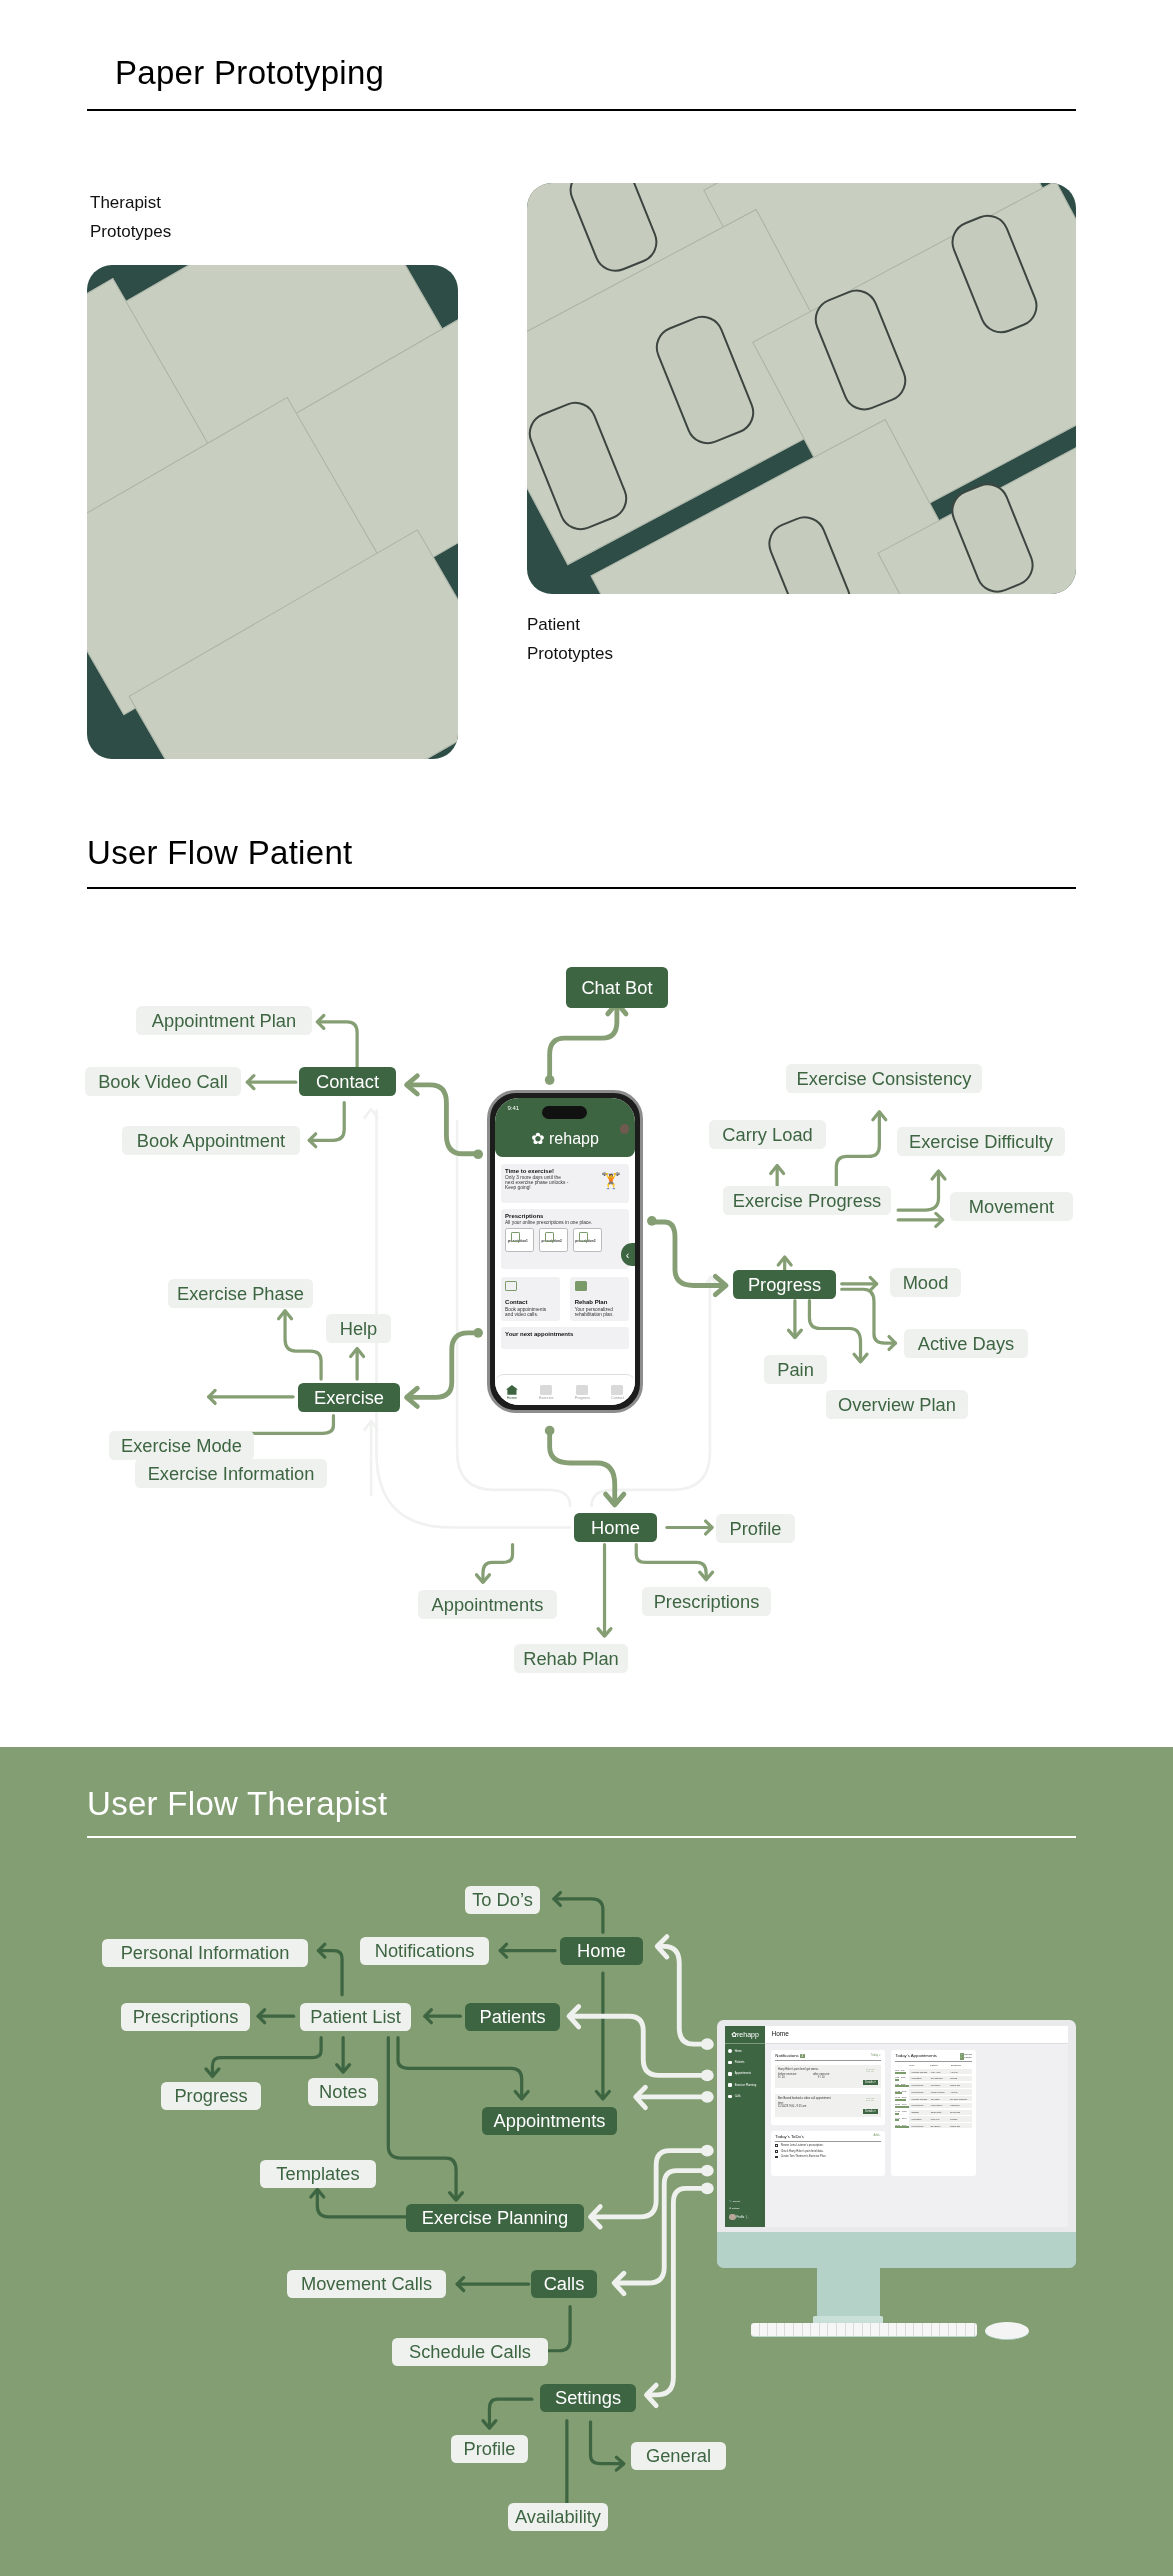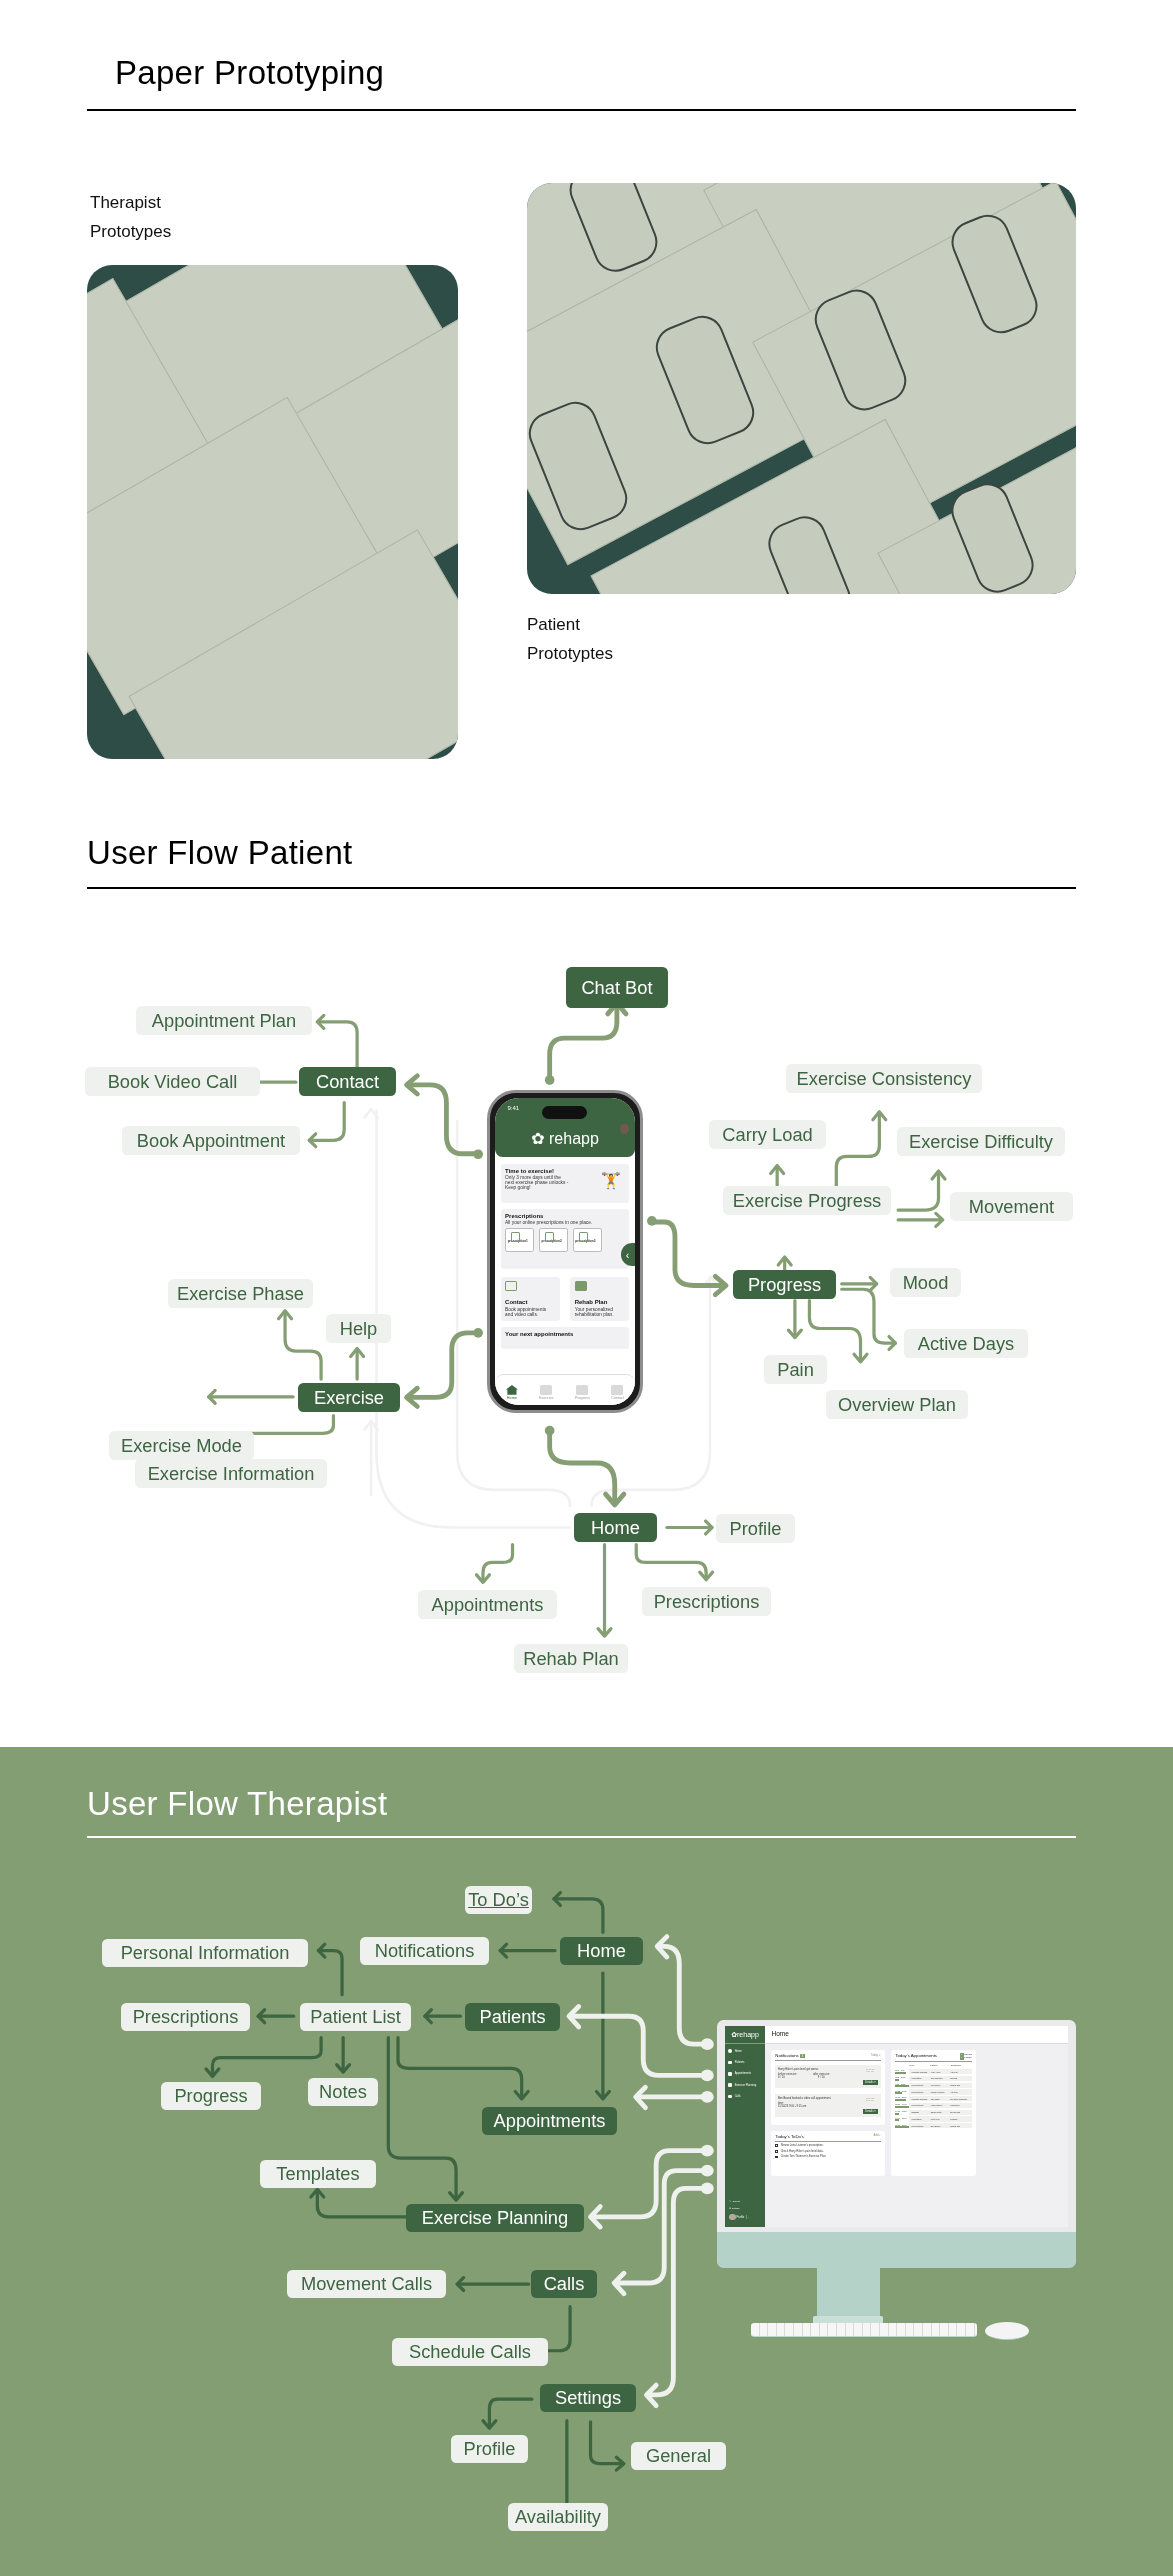--- a/index.html
+++ b/index.html
@@ -185,21 +185,21 @@
       <polyline points="886,2928 898,2942 910,2928"></polyline>
     <path d="M1124 2872 V 3040"></path>
       <polyline points="1112,3028 1124,3042 1136,3028"></polyline>
     <path d="M1183 2872 V 2890 Q 1183 2905 1200 2905 H 1295 Q 1313 2905 1313 2925 V 2935"></path>
       <polyline points="1301,2923 1313,2937 1325,2923"></polyline>
   </g>
 </svg>
 
 <div class="node dark" style="left:566px; top:967px; width:102px; height:41px;">Chat Bot</div>
 <div class="node light" style="left:136px; top:1006px; width:176px; height:29px;">Appointment Plan</div>
-<div class="node light" style="left:85px; top:1067px; width:175px; height:29px;">Book Video Call</div>
+<div class="node light" style="left:85px; top:1067px; width:156px; height:29px;">Book Video Call</div>
 <div class="node dark" style="left:299px; top:1067px; width:97px; height:29px;">Contact</div>
 <div class="node light" style="left:122px; top:1126px; width:178px; height:29px;">Book Appointment</div>
 <div class="node light" style="left:168px; top:1279px; width:145px; height:29px;">Exercise Phase</div>
 <div class="node light" style="left:326px; top:1314px; width:65px; height:29px;">Help</div>
 <div class="node light" style="left:109px; top:1383px; width:145px; height:29px;margin-top:48px;">Exercise Mode</div>
 <div class="node dark" style="left:298px; top:1383px; width:102px; height:29px;">Exercise</div>
 <div class="node light" style="left:135px; top:1459px; width:192px; height:29px;">Exercise Information</div>
 
 <div class="node light" style="left:786px; top:1064px; width:196px; height:29px;">Exercise Consistency</div>
 <div class="node light" style="left:709px; top:1120px; width:117px; height:29px;">Carry Load</div>
@@ -340,21 +340,21 @@
   <g fill="#eff1ee">
     <ellipse cx="1315" cy="3800" rx="12" ry="11"></ellipse>
     <ellipse cx="1315" cy="3858" rx="12" ry="11"></ellipse>
     <ellipse cx="1315" cy="3898" rx="12" ry="11"></ellipse>
     <ellipse cx="1315" cy="3998" rx="12" ry="11"></ellipse>
     <ellipse cx="1315" cy="4035" rx="12" ry="11"></ellipse>
     <ellipse cx="1315" cy="4068" rx="12" ry="11"></ellipse>
   </g>
 </svg>
 
-<div class="node tlight" style="left:465px; top:1886px; width:67px; height:28px;text-decoration:underline;">To Do’s</div>
+<div class="node tlight" style="left:465px; top:1886px; width:75px; height:28px;">To Do’s</div>
 <div class="node tlight" style="left:360px; top:1937px; width:129px; height:28px;">Notifications</div>
 <div class="node dark" style="left:560px; top:1937px; width:83px; height:28px;">Home</div>
 <div class="node tlight" style="left:102px; top:1939px; width:206px; height:28px;">Personal Information</div>
 <div class="node tlight" style="left:121px; top:2003px; width:129px; height:28px;">Prescriptions</div>
 <div class="node tlight" style="left:300px; top:2003px; width:111px; height:28px;">Patient List</div>
 <div class="node dark" style="left:465px; top:2003px; width:95px; height:28px;">Patients</div>
 <div class="node tlight" style="left:161px; top:2082px; width:100px; height:28px;">Progress</div>
 <div class="node tlight" style="left:308px; top:2078px; width:70px; height:28px;">Notes</div>
 <div class="node dark" style="left:482px; top:2107px; width:135px; height:28px;">Appointments</div>
 <div class="node tlight" style="left:260px; top:2160px; width:116px; height:28px;">Templates</div>

